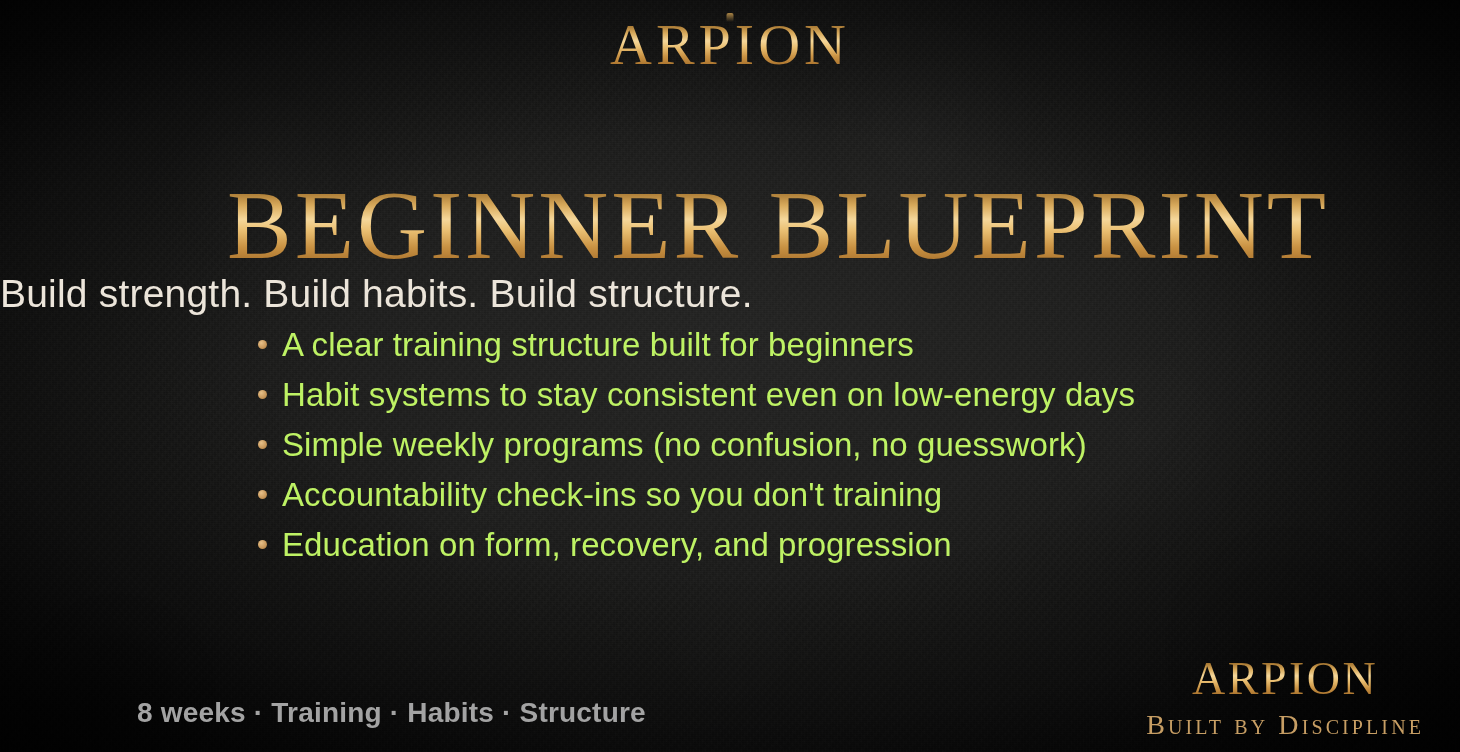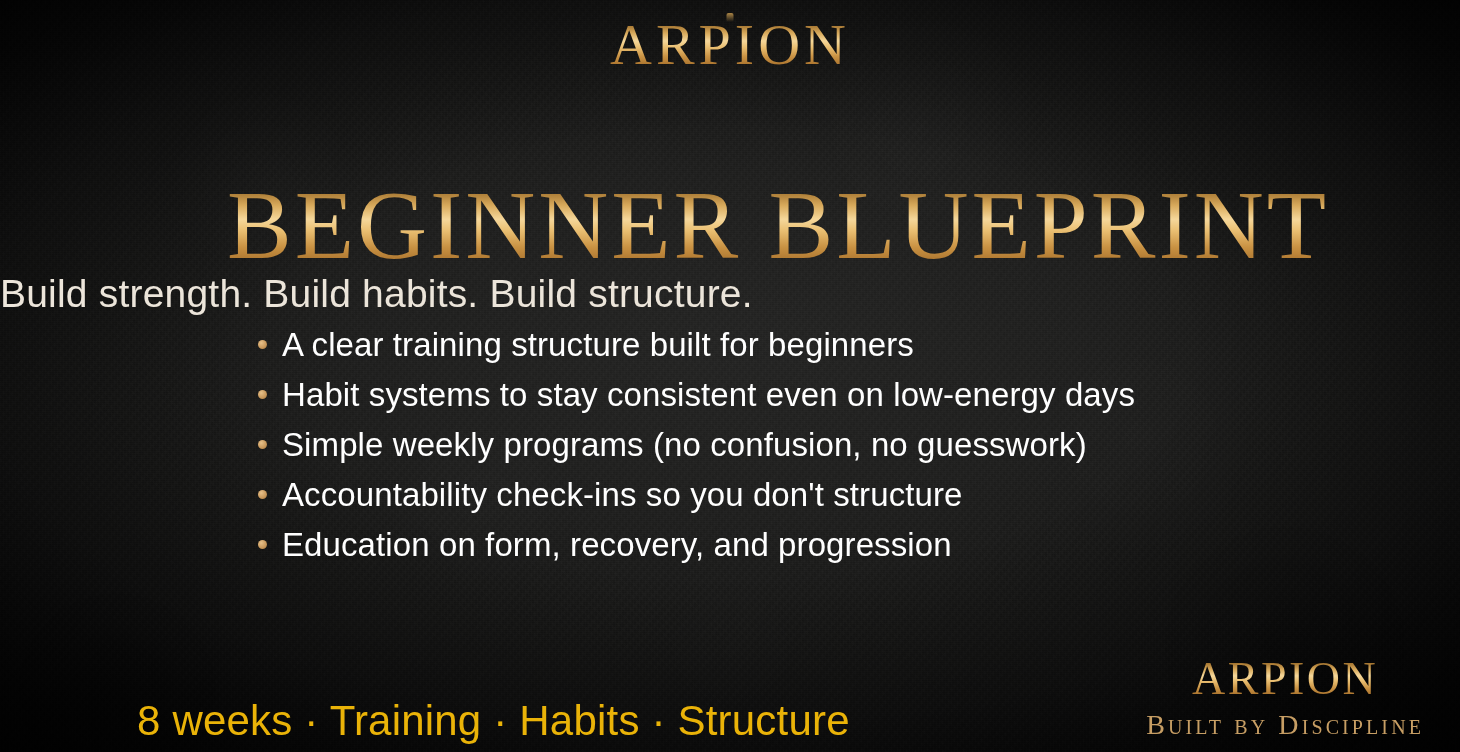--- a/index.html
+++ b/index.html
@@ -164,33 +164,33 @@
     height: 9px;
     border-radius: 50%;
     background: radial-gradient(circle at 36% 32%, #e7c089, #c7975a 60%, #9d6f35 100%);
     margin-right: 15px;
     position: relative;
     top: -7px;
   }
   .bullet-text {
     font-size: 33px;
     font-weight: 400;
-    color: #ffffff;
+    color: #bef264;
     letter-spacing: 0.1px;
     white-space: nowrap;
   }
 
   
   .footer-meta {
     position: absolute;
     left: 137px;
     top: 697px;
-    font-size: 42px;
-    font-weight: 400;
-    color: #eab308;
+    font-size: 28px;
+    font-weight: 700;
+    color: #a3a3a3;
     letter-spacing: 0.2px;
     white-space: nowrap;
   }
 
   
   .footer-brand {
     position: absolute;
     right: 36px;
     top: 656px;
     text-align: center;
@@ -248,21 +248,21 @@
       <div class="bullet-row">
         <span class="bullet-dot"></span>
         <span class="bullet-text">Habit systems to stay consistent even on low-energy days</span>
       </div>
       <div class="bullet-row">
         <span class="bullet-dot"></span>
         <span class="bullet-text">Simple weekly programs (no confusion, no guesswork)</span>
       </div>
       <div class="bullet-row">
         <span class="bullet-dot"></span>
-        <span class="bullet-text">Accountability check-ins so you don't structure</span>
+        <span class="bullet-text">Accountability check-ins so you don't training</span>
       </div>
       <div class="bullet-row">
         <span class="bullet-dot"></span>
         <span class="bullet-text">Education on form, recovery, and progression</span>
       </div>
     </div>
 
     <div class="footer-meta">8 weeks · Training · Habits · Structure</div>
 
     <div class="footer-brand">

